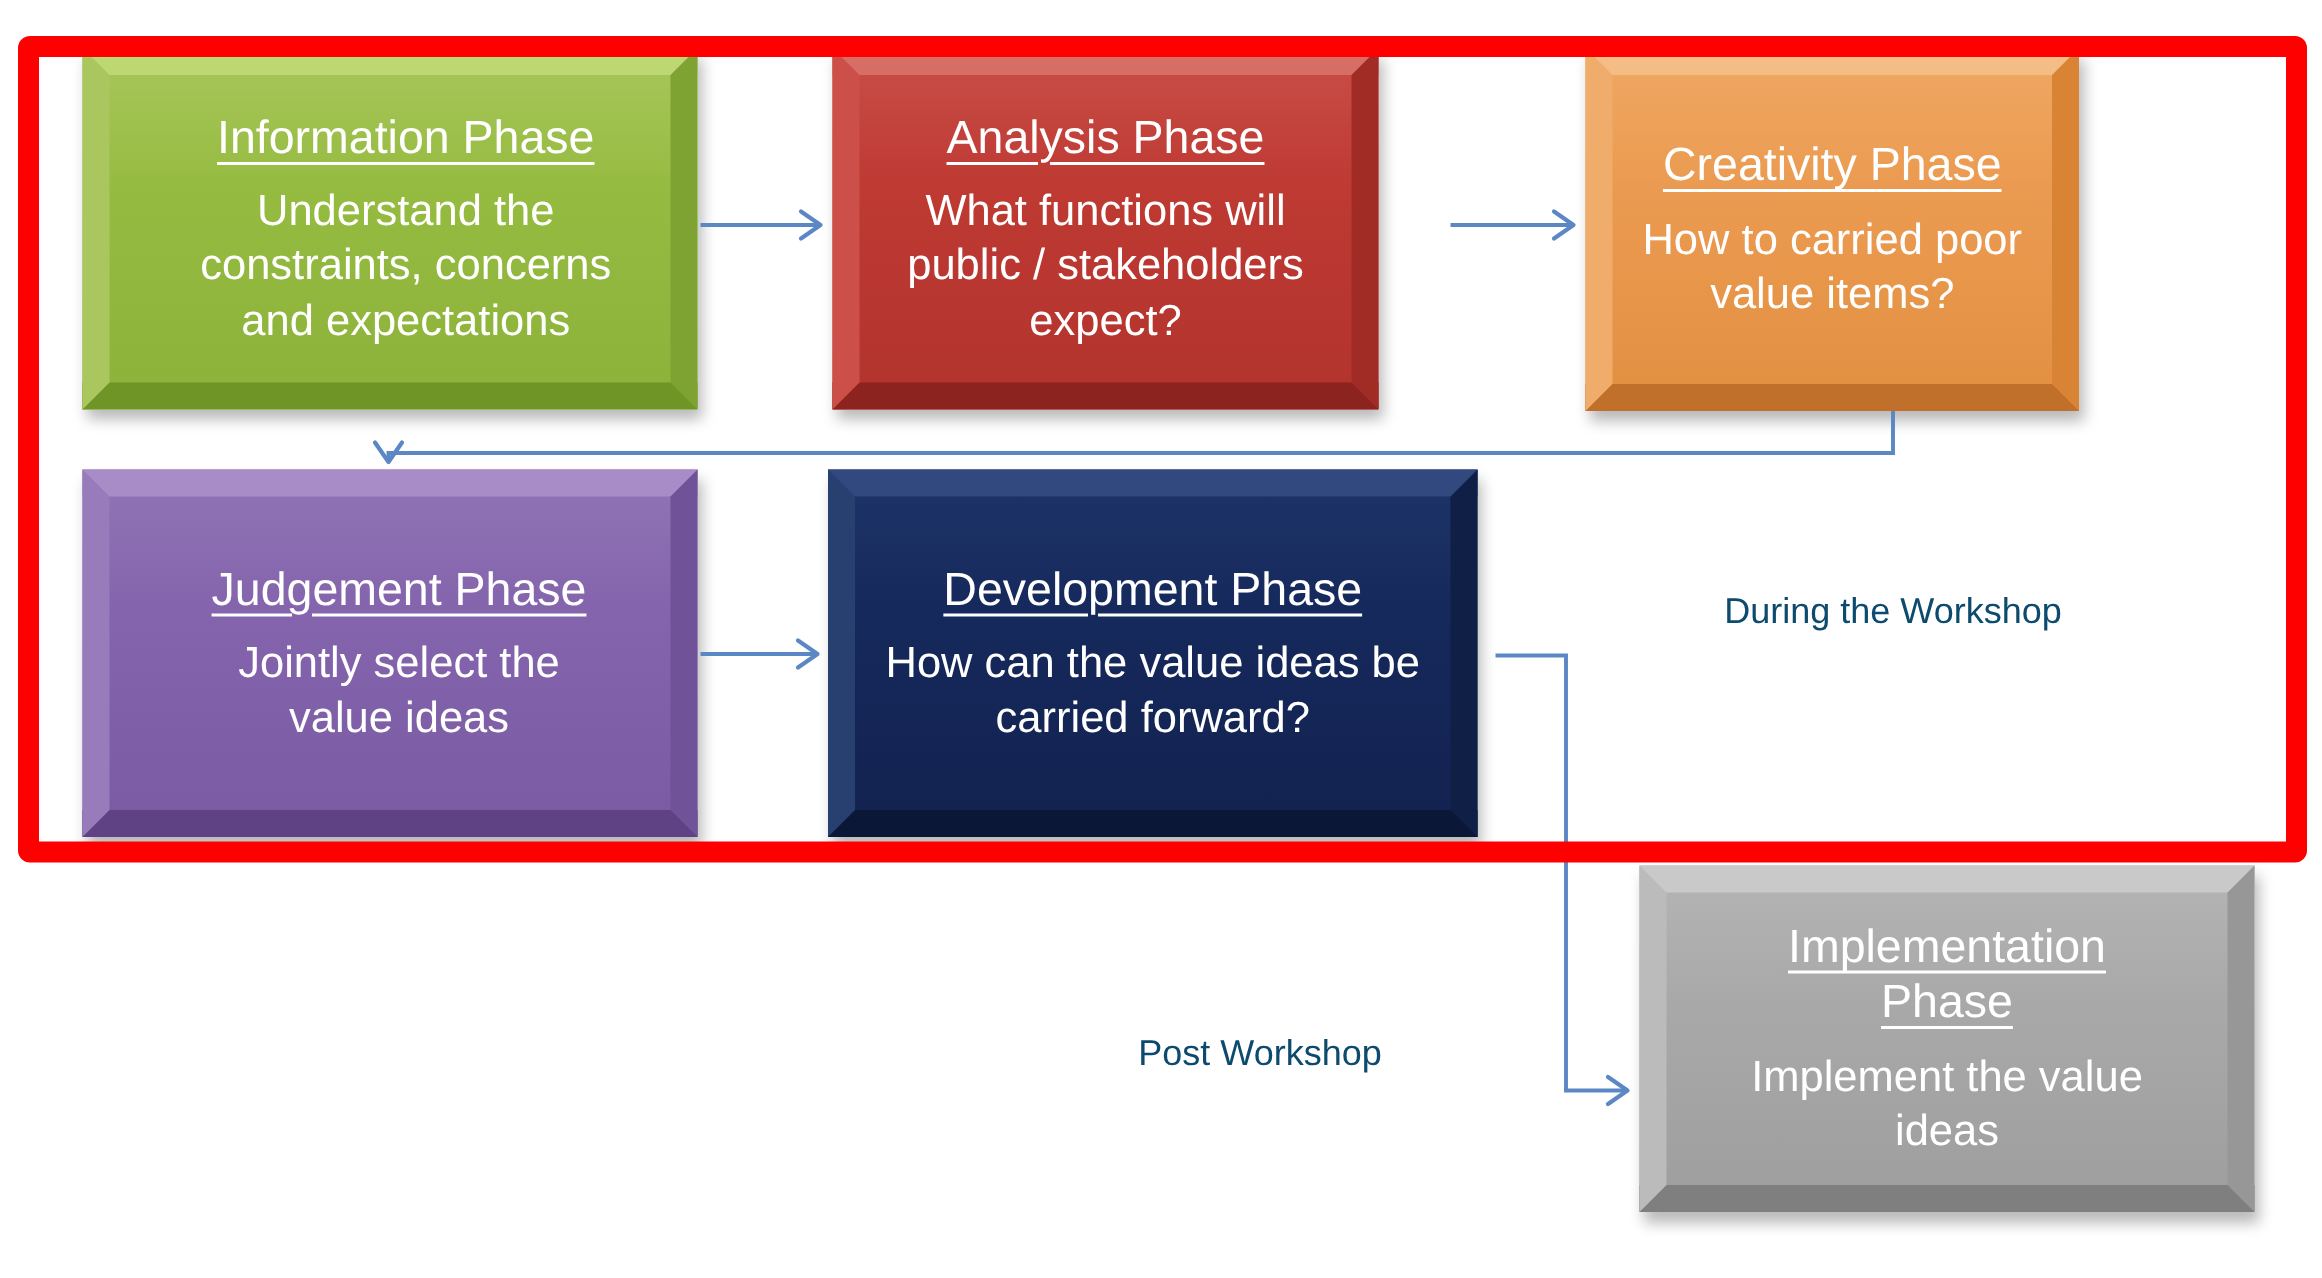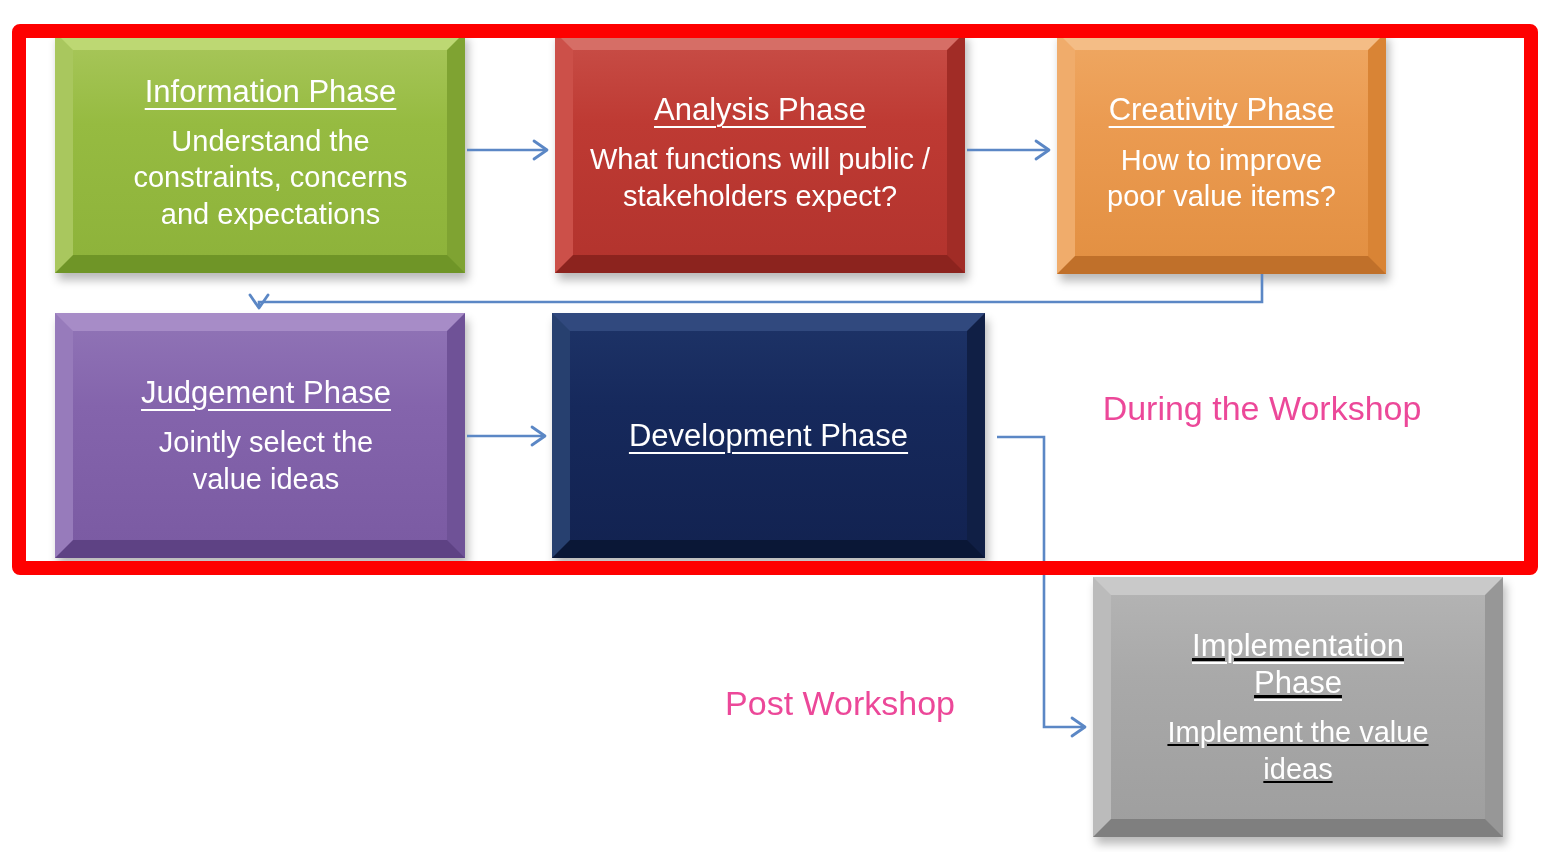--- a/index.html
+++ b/index.html
@@ -62,25 +62,25 @@
   .gray             { background: linear-gradient(180deg, #b5b5b5 0%, #a9a9a9 38%, #9e9e9e 100%); }
   .gray::before     { border-color: #c9c9c9 #979797 #7f7f7f #bbbbbb; }
 
   
   .purple .box-body { max-width: 280px; }
   .gray  .box-title { max-width: 260px; }
   .gray  .box-body  { max-width: 300px; }
 
   
   #box-information    { left: 55px;   top: 32px;  width: 410px; height: 241px; padding-left: 21px; }
-  #box-analysis       { left: 555px;  top: 32px;  width: 410px; height: 241px; }
+  #box-analysis       { left: 555px;  top: 32px;  width: 364px; height: 241px; }
   #box-creativity     { left: 1057px; top: 32px;  width: 329px; height: 242px; }
   #box-judgement      { left: 55px;   top: 313px; width: 410px; height: 245px; }
   #box-development    { left: 552px;  top: 313px; width: 433px; height: 245px; }
-  #box-implementation { left: 1093px; top: 577px; width: 410px; height: 260px; text-decoration: underline; }
+  #box-implementation { left: 1093px; top: 577px; width: 410px; height: 231px; }
 
   
   svg.connectors {
     position: absolute;
     inset: 0;
     z-index: 3;
     pointer-events: none;
   }
 
   
@@ -91,22 +91,22 @@
     border: 14px solid #fe0000;
     border-radius: 8px;
     z-index: 10;
     pointer-events: none;
   }
 
   
   .stage-label {
     position: absolute;
     z-index: 4;
-    color: #ec4899;
-    font-size: 34px;
+    color: #0c4a6e;
+    font-size: 24px;
     white-space: nowrap;
     transform: translate(-50%, -50%);
   }
   #label-during { left: 1262px; top: 408px; }
   #label-post   { left: 840px;  top: 703px; }
 </style>
 </head>
 <body>
 
 <div class="canvas">
@@ -134,34 +134,35 @@
   <div class="box red" id="box-analysis">
     <div class="face">
       <div class="box-title">Analysis Phase</div>
       <div class="box-body">What functions will public / stakeholders expect?</div>
     </div>
   </div>
 
   <div class="box orange" id="box-creativity">
     <div class="face">
       <div class="box-title">Creativity Phase</div>
-      <div class="box-body">How to improve poor value items?</div>
+      <div class="box-body">How to carried poor value items?</div>
     </div>
   </div>
 
   <div class="box purple" id="box-judgement">
     <div class="face">
       <div class="box-title">Judgement Phase</div>
       <div class="box-body">Jointly select the value ideas</div>
     </div>
   </div>
 
   <div class="box navy" id="box-development">
     <div class="face">
       <div class="box-title">Development Phase</div>
+      <div class="box-body">How can the value ideas be carried forward?</div>
     </div>
   </div>
 
   <div class="box gray" id="box-implementation">
     <div class="face">
       <div class="box-title">Implementation Phase</div>
       <div class="box-body">Implement the value ideas</div>
     </div>
   </div>
 

